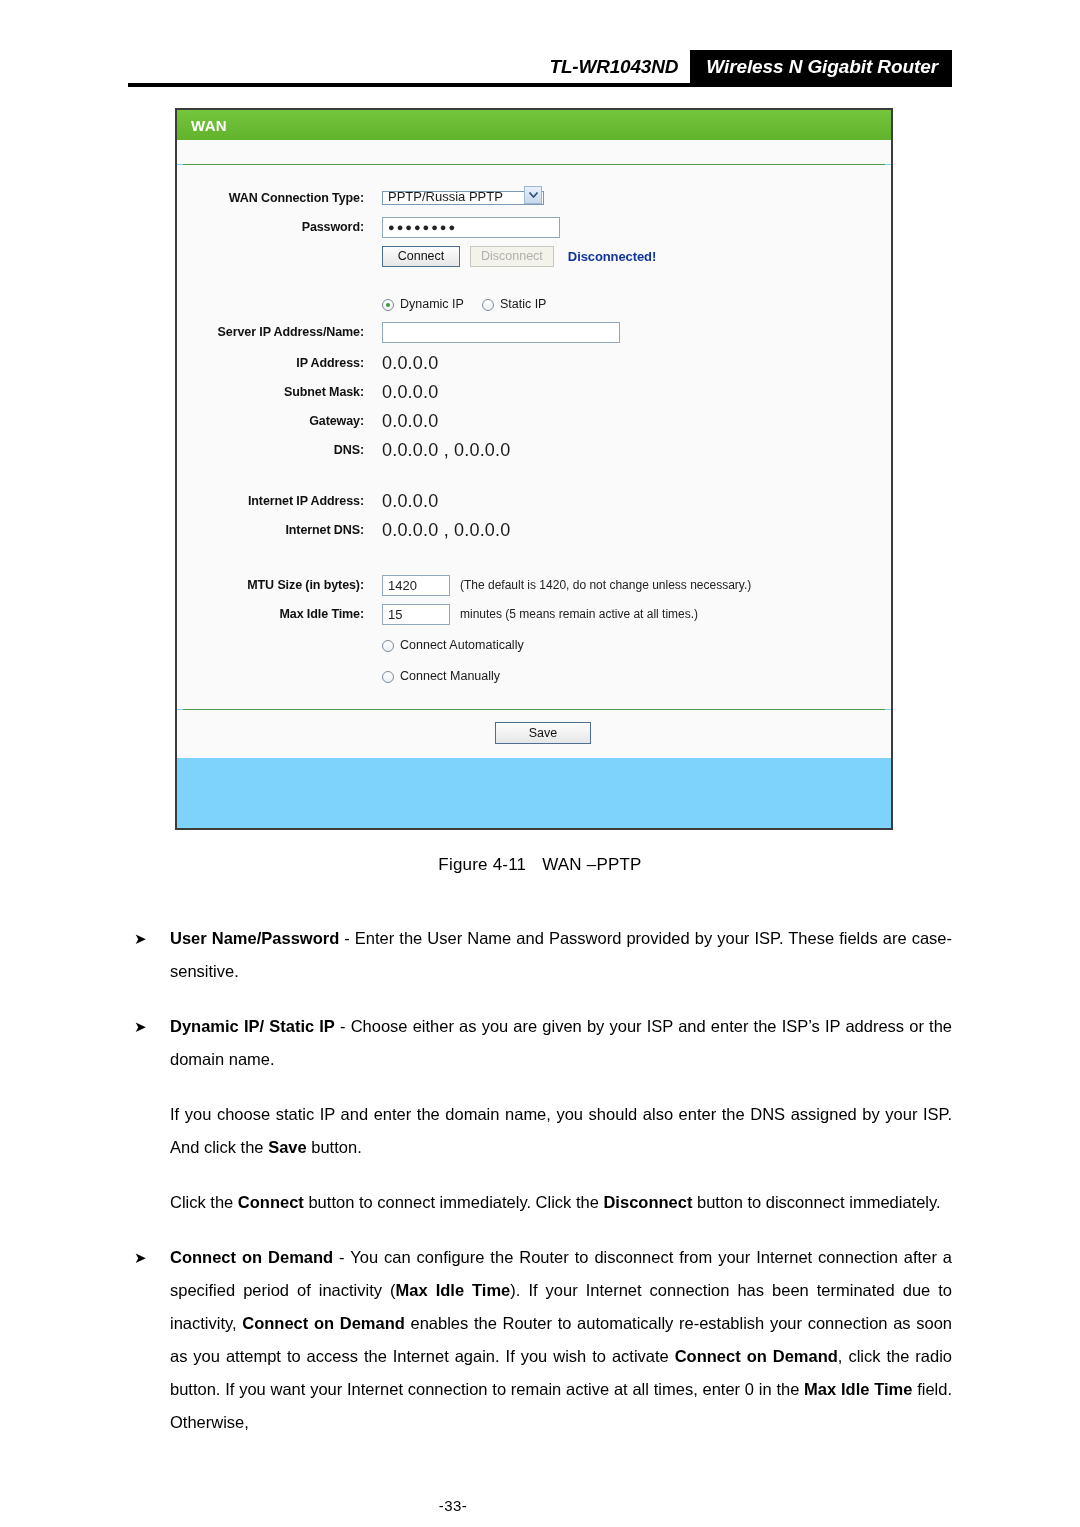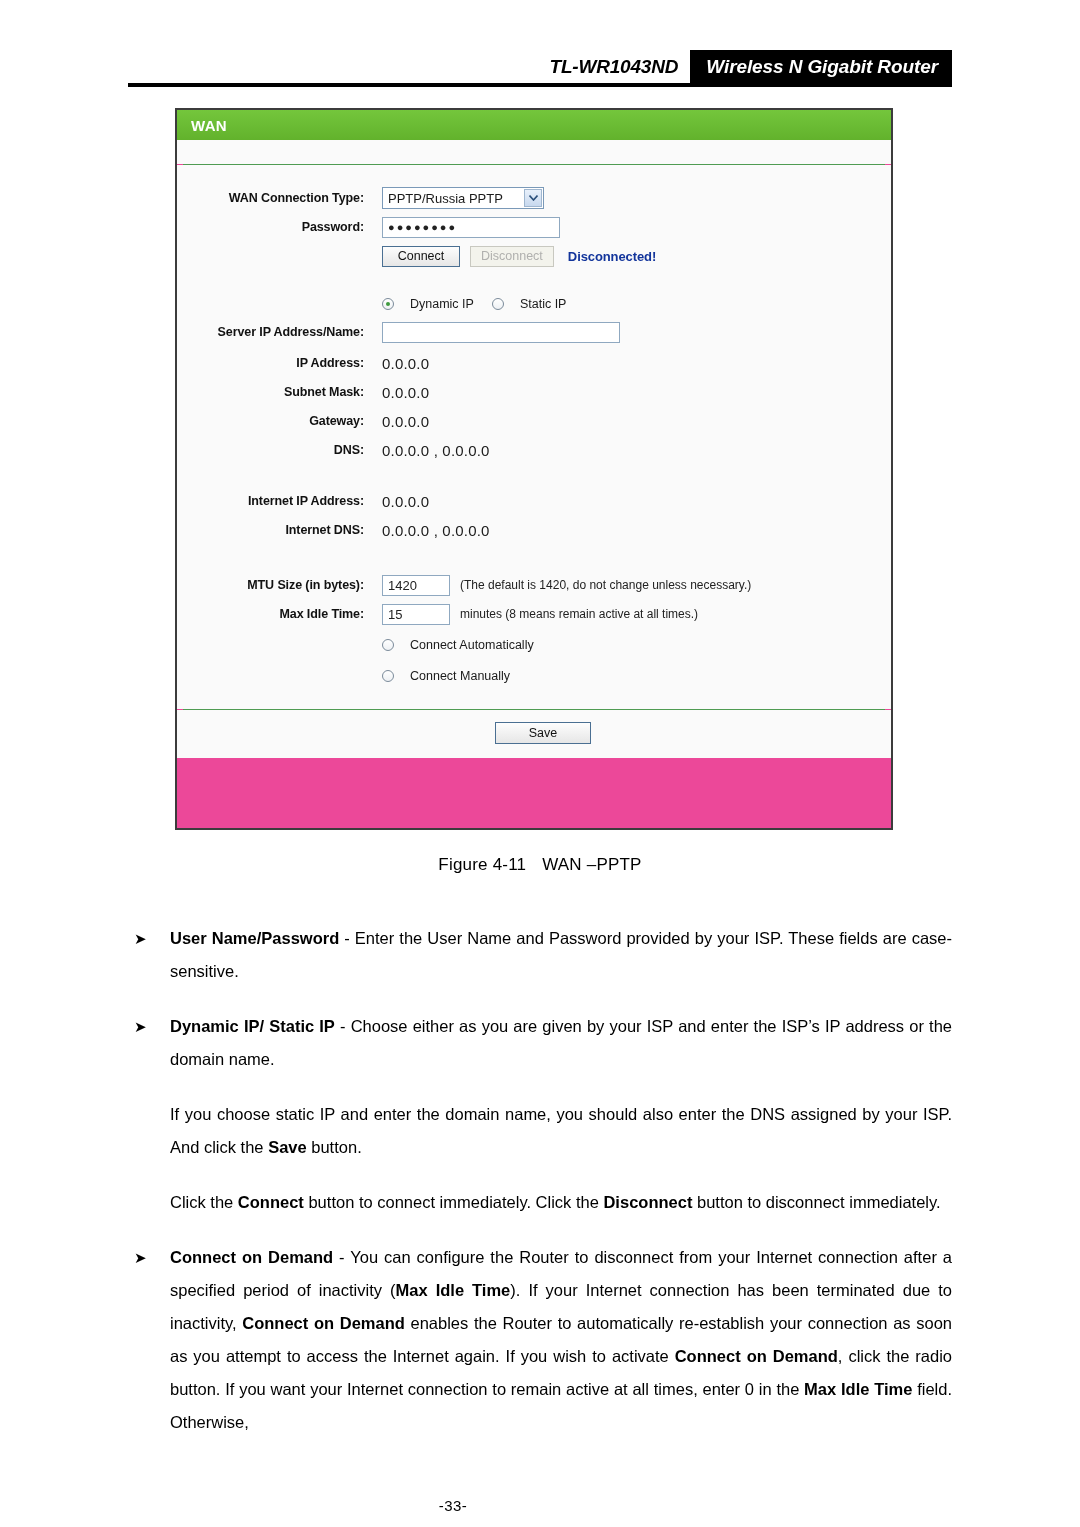--- a/index.html
+++ b/index.html
@@ -60,21 +60,21 @@
   }
 
   
   .panel {
     position: absolute;
     left: 175px;
     top: 108px;
     width: 718px;
     height: 722px;
     border: 2px solid #3c3c3c;
-    background: #ec4899;
+    background: #7dd3fc;
     box-sizing: border-box;
   }
   .panel-title {
     height: 30px;
     background: #6cbe33;
     background: linear-gradient(#74c63c, #62b22c);
     color: #ffffff;
     font-size: 15px;
     font-weight: bold;
     letter-spacing: 0.3px;
@@ -116,32 +116,32 @@
     white-space: nowrap;
   }
   .fld {
     flex: 1;
     display: flex;
     align-items: center;
     font-size: 12.5px;
     color: #1a1a1a;
   }
   .val {
-    font-size: 15px;
+    font-size: 18px;
     color: #1a1a1a;
     letter-spacing: 0.2px;
   }
 
   
   .select {
     display: inline-flex;
-    align-items: center;
+    align-items: flex-end;
     justify-content: space-between;
     width: 162px;
-    height: 22px;
+    height: 14px;
     border: 1px solid #7a99b8;
     background: #ffffff;
     font-size: 13px;
     padding-left: 5px;
     box-sizing: border-box;
   }
   .select-caret {
     width: 18px;
     height: 18px;
     margin-right: 1px;
@@ -226,21 +226,21 @@
     border-radius: 50%;
     background: #3f9a3f;
   }
   .radio-label {
     font-size: 12.5px;
     color: #1a1a1a;
     margin-left: 6px;
     margin-right: 18px;
     white-space: nowrap;
   }
-  .radio-wrap { display: inline-flex; align-items: center; gap: 10px; }
+  .radio-wrap { display: inline-flex; align-items: flex-end; }
 
   .hint {
     font-size: 12px;
     color: #222;
     margin-left: 10px;
     white-space: nowrap;
   }
 
   .panel-footer {
     background: #fafafa;
@@ -429,21 +429,21 @@
       <div class="fld">
         <div class="textbox tb-small">1420</div>
         <span class="hint">(The default is 1420, do not change unless necessary.)</span>
       </div>
     </div>
 
     <div class="row" style="margin-top:7px;">
       <div class="lbl">Max Idle Time:</div>
       <div class="fld">
         <div class="textbox tb-small">15</div>
-        <span class="hint">minutes (8 means remain active at all times.)</span>
+        <span class="hint">minutes (5 means remain active at all times.)</span>
       </div>
     </div>
 
     <div class="row" style="margin-top:9px;">
       <div class="lbl"></div>
       <div class="fld">
         <span class="radio-wrap">
           <span class="radio"></span>
           <span class="radio-label">Connect Automatically</span>
         </span>

